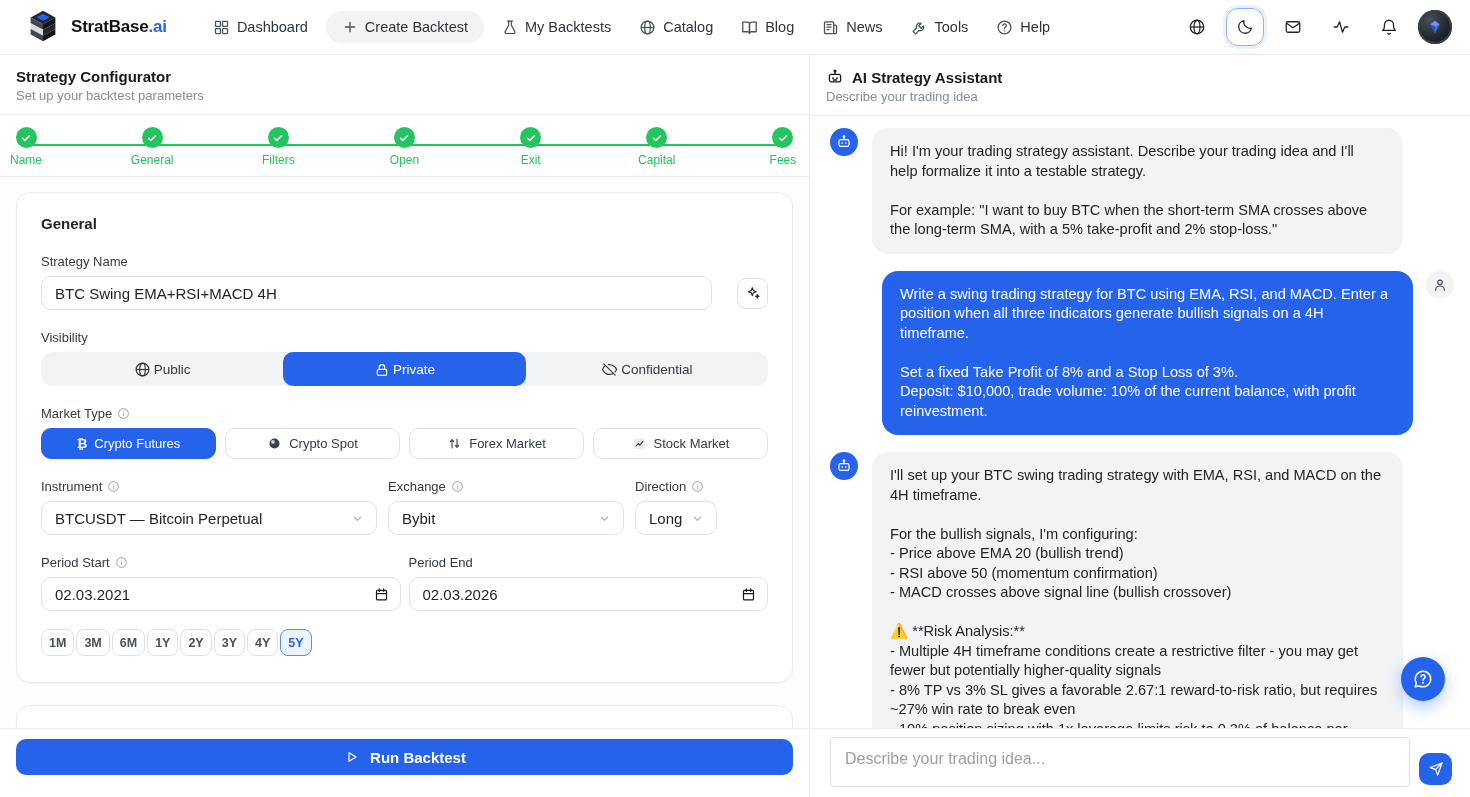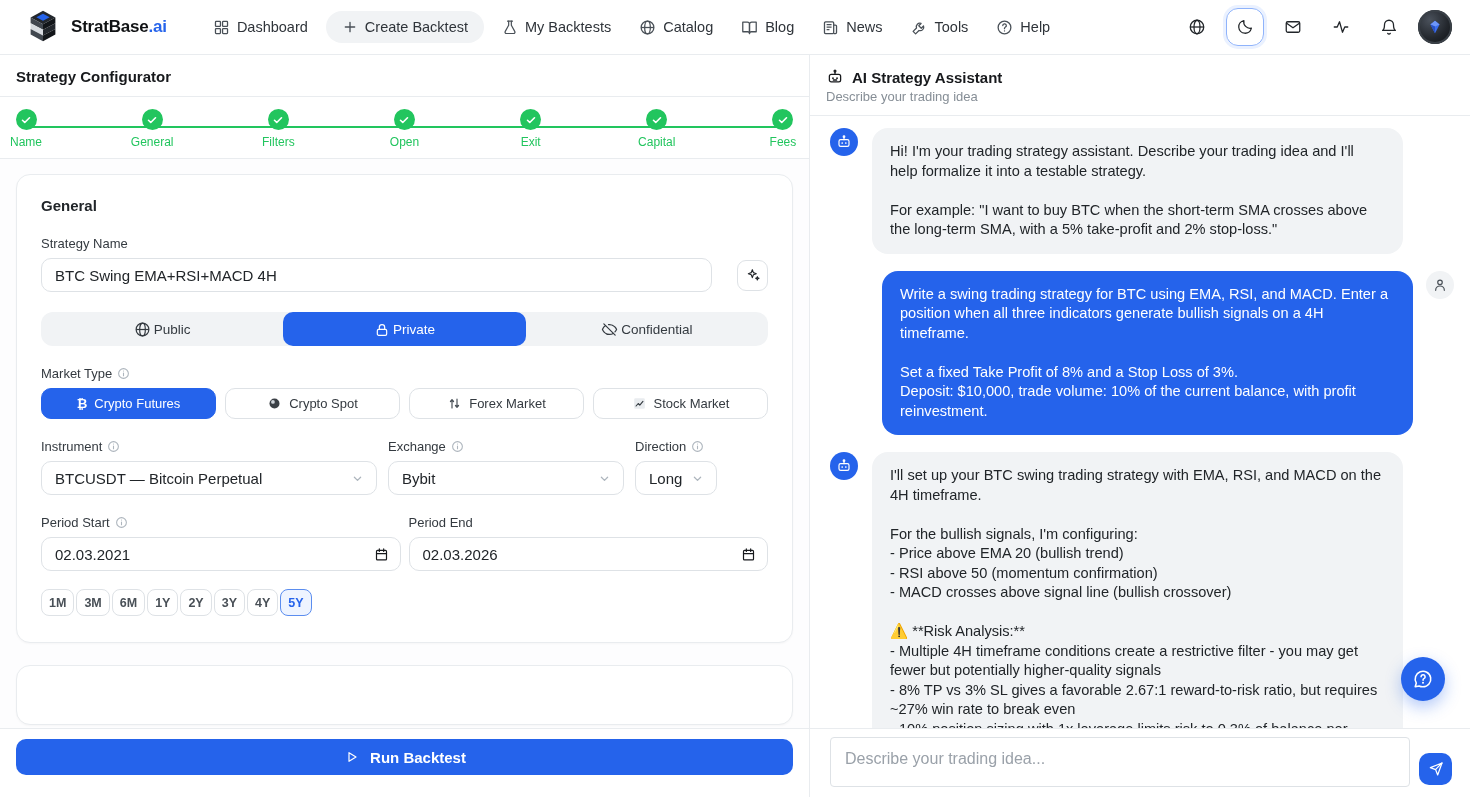--- a/index.html
+++ b/index.html
@@ -222,20 +222,21 @@
           </svg>
       </button>
     </div>
   </nav>
 
   <div class="main">
 
     <section class="left-panel">
       <header class="panel-header">
         <div class="panel-title">Strategy Configurator</div>
+        <div class="panel-sub">Set up your backtest parameters</div>
       </header>
 
       <div class="stepper">
         <div class="step-track"></div>
         <div class="steps">
           <div class="step">
             <div class="step-dot">
                 <svg width="12" height="12" viewBox="0 0 24 24" fill="none" stroke="#fff" stroke-width="3.2" stroke-linecap="round" stroke-linejoin="round">
                   <path d="M5 12.5l4.5 4.5L19 7.5"></path>
                 </svg>
@@ -301,20 +302,21 @@
           <div class="name-row">
             <input class="text-input" type="text" value="BTC Swing EMA+RSI+MACD 4H" style="">
             <button class="sparkle-btn">
               <svg width="16" height="16" viewBox="0 0 24 24" fill="none" stroke="currentColor" stroke-width="1.7" stroke-linejoin="round">
                   <path d="M11 4l1.6 4.4L17 10l-4.4 1.6L11 16l-1.6-4.4L5 10l4.4-1.6z"></path>
                   <path d="M18.5 14.5l.7 1.8 1.8.7-1.8.7-.7 1.8-.7-1.8-1.8-.7 1.8-.7z"></path>
                 </svg>
             </button>
           </div>
 
+          <div class="field-label">Visibility</div>
           <div class="segmented">
             <button class="segment">
               <svg width="17" height="17" viewBox="0 0 24 24" fill="none" stroke="currentColor" stroke-width="1.7">
                   <circle cx="12" cy="12" r="9"></circle>
                   <ellipse cx="12" cy="12" rx="4" ry="9"></ellipse>
                   <path d="M3 12h18"></path>
                 </svg>
               <span>Public</span>
             </button>
             <button class="segment selected">

